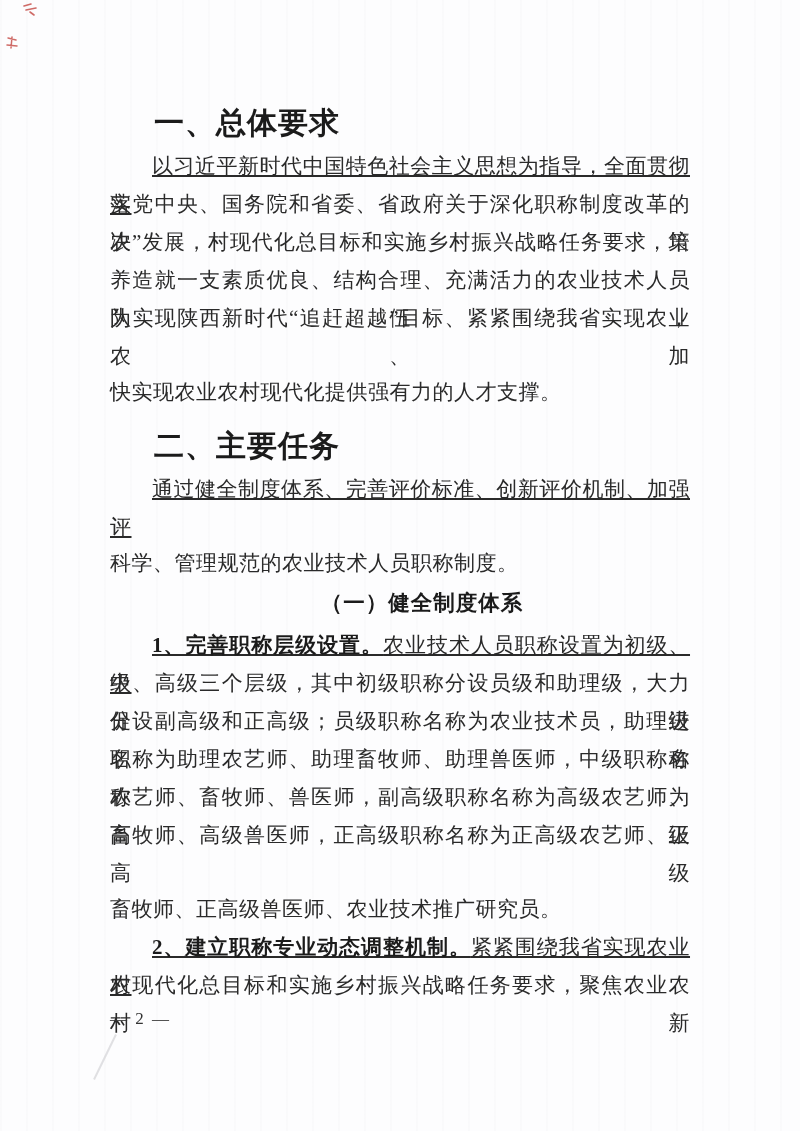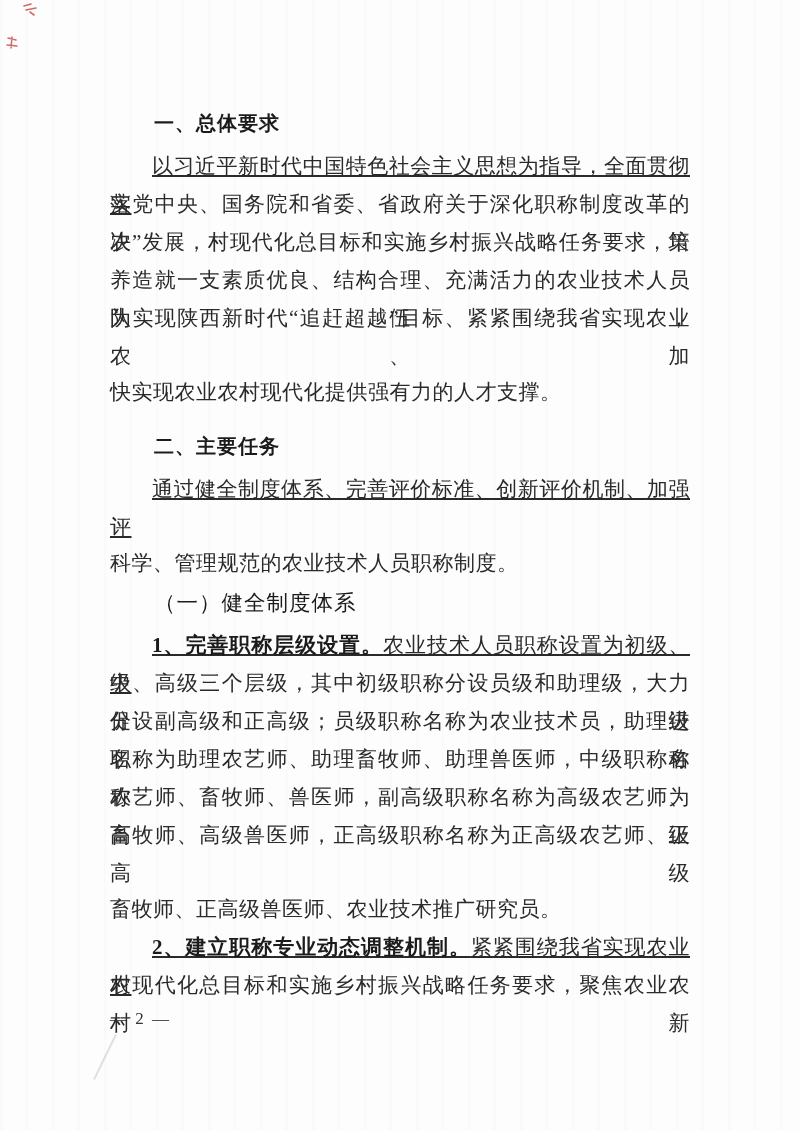--- a/index.html
+++ b/index.html
@@ -41,36 +41,37 @@
     text-align-last: left;
     margin-top: 36px;
     -moz-text-align-last: left;
   }
   .indent { text-indent: 2em; text-decoration: underline; }
   .hd {
     margin: 0 0 5px 0;
     padding-left: 44px;
     font-family: "Liberation Sans", "DejaVu Sans", sans-serif;
     font-weight: bold;
-    font-size: 20px;
+    font-size: 30px;
     line-height: 38px;
     height: 38px;
     letter-spacing: 1px;
     color: #1b1b1b;
   }
   .hd.mid { margin-top: 16px; }
   .hd3 {
     margin: 2px 0 4px 0;
     padding-left: 44px;
-    font-weight: normal;
+    font-weight: bold;
     font-size: 21.5px;
     line-height: 38px;
     height: 38px;
     letter-spacing: 1px;
     color: #1b1b1b;
+    text-align: center;
   }
   .para { margin: 0; }
   .para.gap { margin-top: 0; }
   .lead { font-weight: bold; color: #1b1b1b; }
   .footer {
     margin-top: 3px;
     font-size: 17px;
     line-height: 24px;
     letter-spacing: 2px;
     color: #333333;

